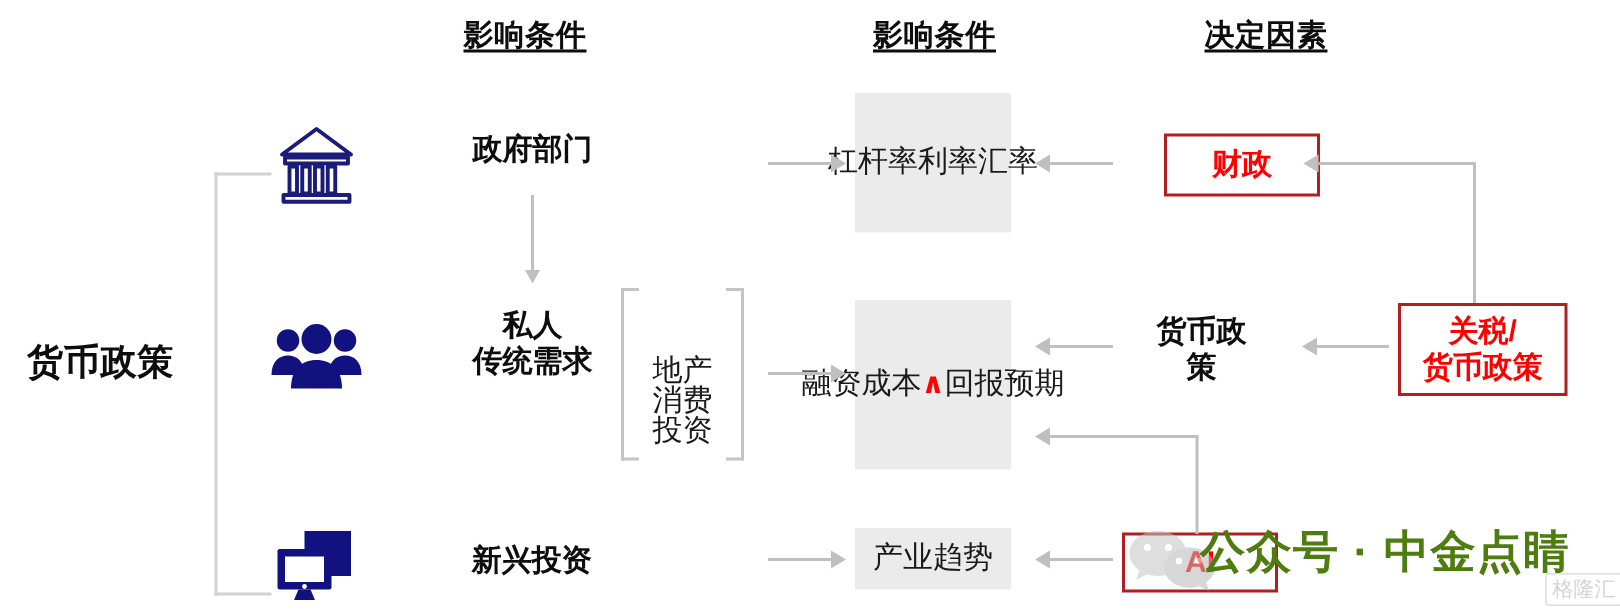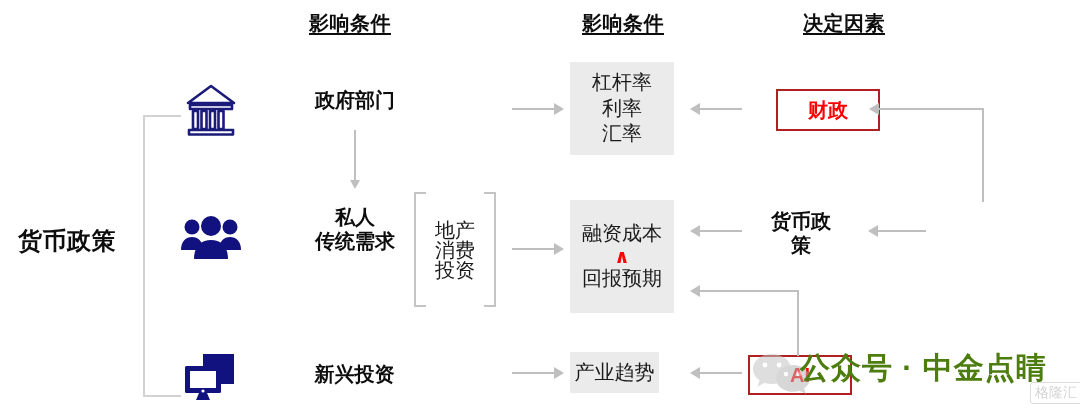--- a/index.html
+++ b/index.html
@@ -49,21 +49,21 @@
     line-height: 1.22;
     white-space: nowrap;
   }
 
   
   .grey-box {
     background: #ebebeb;
     color: #1a1a1a;
     font-size: 20px;
     display: flex;
-    flex-direction: column;
+    flex-direction: row;
     align-items: center;
     justify-content: center;
     line-height: 1.28;
     white-space: nowrap;
   }
   .grey-box .caret {
     color: #ff0000;
     font-weight: bold;
     font-size: 19px;
     line-height: 1.0;
@@ -97,21 +97,21 @@
     color: #0d0d0d;
     text-align: center;
     line-height: 1.22;
     white-space: nowrap;
   }
 
   
   .bracket-list {
     display: flex;
     flex-direction: column;
-    justify-content: center;
+    justify-content: flex-end;
     align-items: center;
     box-sizing: border-box;
   }
   .bracket-list .item {
     font-size: 20px;
     color: #1a1a1a;
     white-space: nowrap;
     line-height: 1.0;
   }
 
@@ -252,21 +252,21 @@
     <div>利率</div>
     <div>汇率</div>
   </div>
 
   <div class="abs grey-box" style="left:570px; top:200px; width:104px; height:113px;">
     <div>融资成本</div>
     <div class="caret">∧</div>
     <div>回报预期</div>
   </div>
 
-  <div class="abs grey-box" style="left:570px; top:352px; width:89px; height:41px;justify-content:center;">
+  <div class="abs grey-box" style="left:570px; top:352px; width:104px; height:41px;justify-content:center;">
     <div>产业趋势</div>
   </div>
 
   <div class="abs line-h" style="left:512px; top:108px; width:44px;"></div>
   <div class="abs arrow-right" style="left:554px; top:103px;"></div>
 
   <div class="abs line-h" style="left:512px; top:248px; width:44px;"></div>
   <div class="abs arrow-right" style="left:554px; top:243px;"></div>
 
   <div class="abs line-h" style="left:512px; top:372px; width:44px;"></div>
@@ -280,20 +280,26 @@
   <div class="abs arrow-left" style="left:690px; top:103px;"></div>
 
   <div class="abs factor-text" style="left:755px; top:209px; width:92px;">
     <div>货币政</div>
     <div>策</div>
   </div>
 
   <div class="abs line-h" style="left:700px; top:230px; width:42px;"></div>
   <div class="abs arrow-left" style="left:690px; top:225px;"></div>
 
+  <div class="abs red-box" style="left:932px; top:202px; width:113px; height:62px;">
+    <div>
+      <div>关税/</div>
+      <div>货币政策</div>
+    </div>
+  </div>
 
   <div class="abs line-h" style="left:878px; top:230px; width:48px;"></div>
   <div class="abs arrow-left" style="left:868px; top:225px;"></div>
 
   <div class="abs line-v" style="left:982px; top:108px; height:94px;"></div>
   <div class="abs line-h" style="left:879px; top:108px; width:105px;"></div>
   <div class="abs arrow-left" style="left:869px; top:103px;"></div>
 
   <div class="abs red-box ai" style="left:748px; top:355px; width:104px; height:40px;">
     <span>AI</span>

